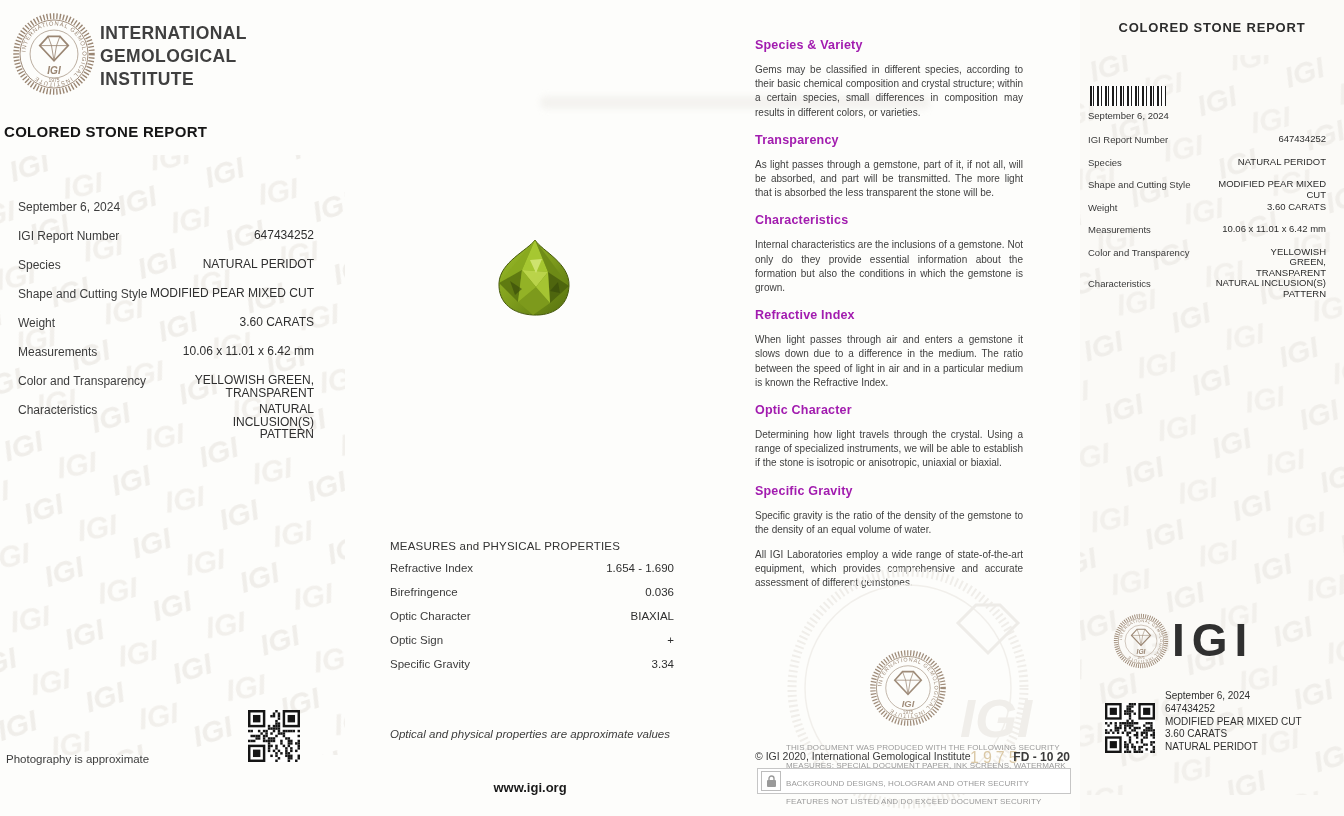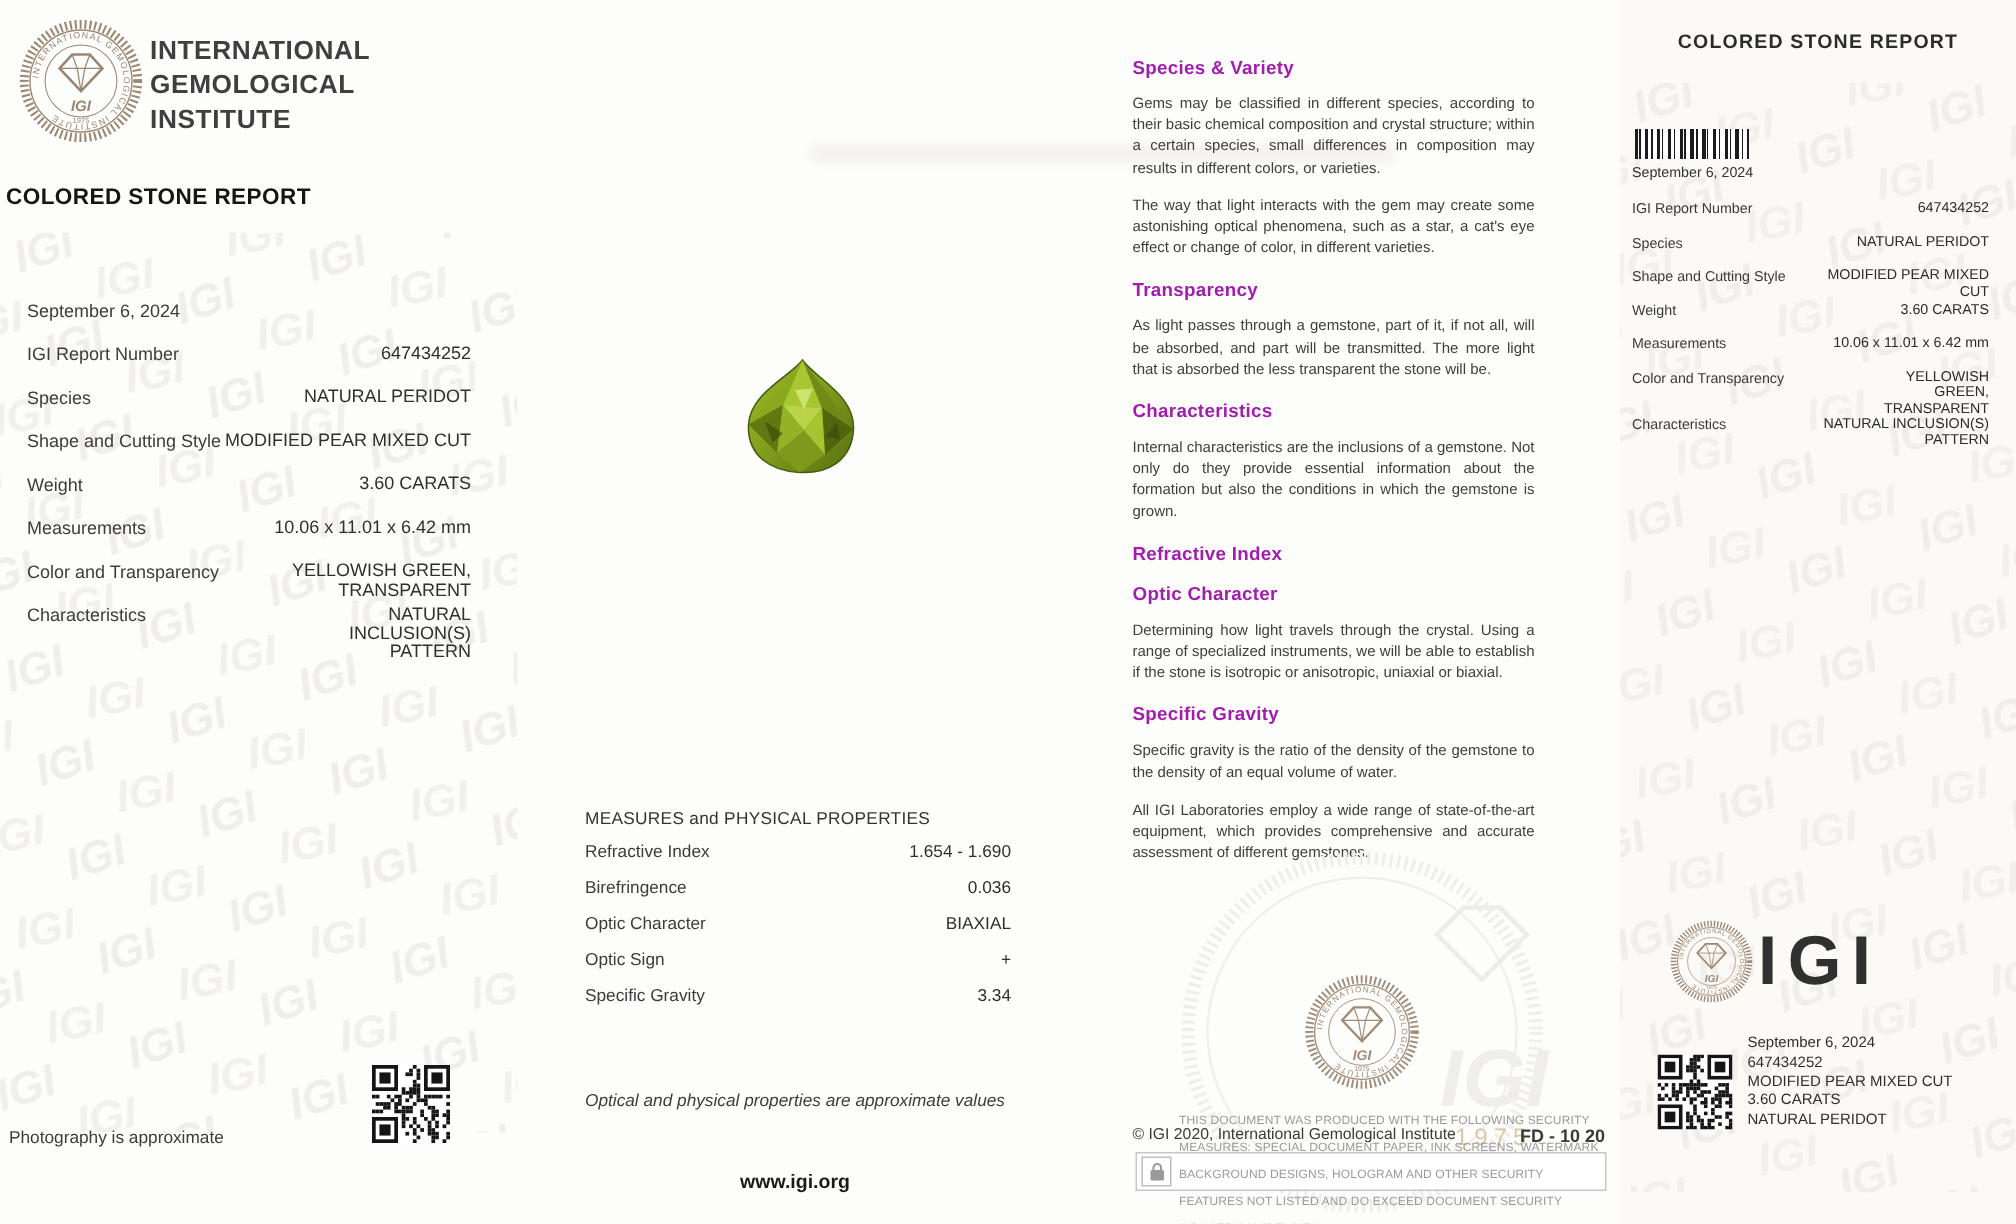--- a/index.html
+++ b/index.html
@@ -318,26 +318,26 @@
     <rect x="0" y="14" width="7" height="7" fill="#151515"></rect>
     <rect x="1" y="15" width="5" height="5" fill="#fff"></rect>
     <rect x="2" y="16" width="3" height="3" fill="#151515"></rect>
   </svg>
 <div class="abs photo-note">Photography is approximate</div>
 <div class="abs website">www.igi.org</div>
 
 <div class="abs info-col">
   <h3>Species &amp; Variety</h3>
   <p>Gems may be classified in different species, according to their basic chemical composition and crystal structure; within a certain species, small differences in composition may results in different colors, or varieties.</p>
-  <p>The way that light interacts with the gem may create some astonishing optical phenomena, such as a star, a cat's eye effect or change of color, in different varieties.</p>
   <h3>Transparency</h3>
   <p>As light passes through a gemstone, part of it, if not all, will be absorbed, and part will be transmitted. The more light that is absorbed the less transparent the stone will be.</p>
   <h3>Characteristics</h3>
   <p>Internal characteristics are the inclusions of a gemstone. Not only do they provide essential information  about the formation but also the conditions in which the gemstone is grown.</p>
   <h3>Refractive Index</h3>
+  <p>When light passes through air and enters a gemstone it slows down due to a difference in the medium. The ratio between the speed of light in air and in a particular medium is known the Refractive Index.</p>
   <h3>Optic Character</h3>
   <p>Determining how light travels through the crystal. Using a range of specialized instruments, we will be able to establish if the stone is isotropic or anisotropic, uniaxial or biaxial.</p>
   <h3>Specific Gravity</h3>
   <p>Specific gravity is the ratio of the density of the gemstone to the density of an equal volume of water.</p>
   <p>All IGI Laboratories employ a wide range of state-of-the-art equipment, which provides comprehensive and accurate assessment of different gemstones.</p>
 </div>
 
 <svg class="abs mid-wm">
   <circle cx="128" cy="123" r="116" fill="none" stroke="#f0eeea" stroke-width="9" stroke-dasharray="2 3"></circle>
   <circle cx="128" cy="123" r="103" fill="none" stroke="#f1efeb" stroke-width="1.5"></circle>

